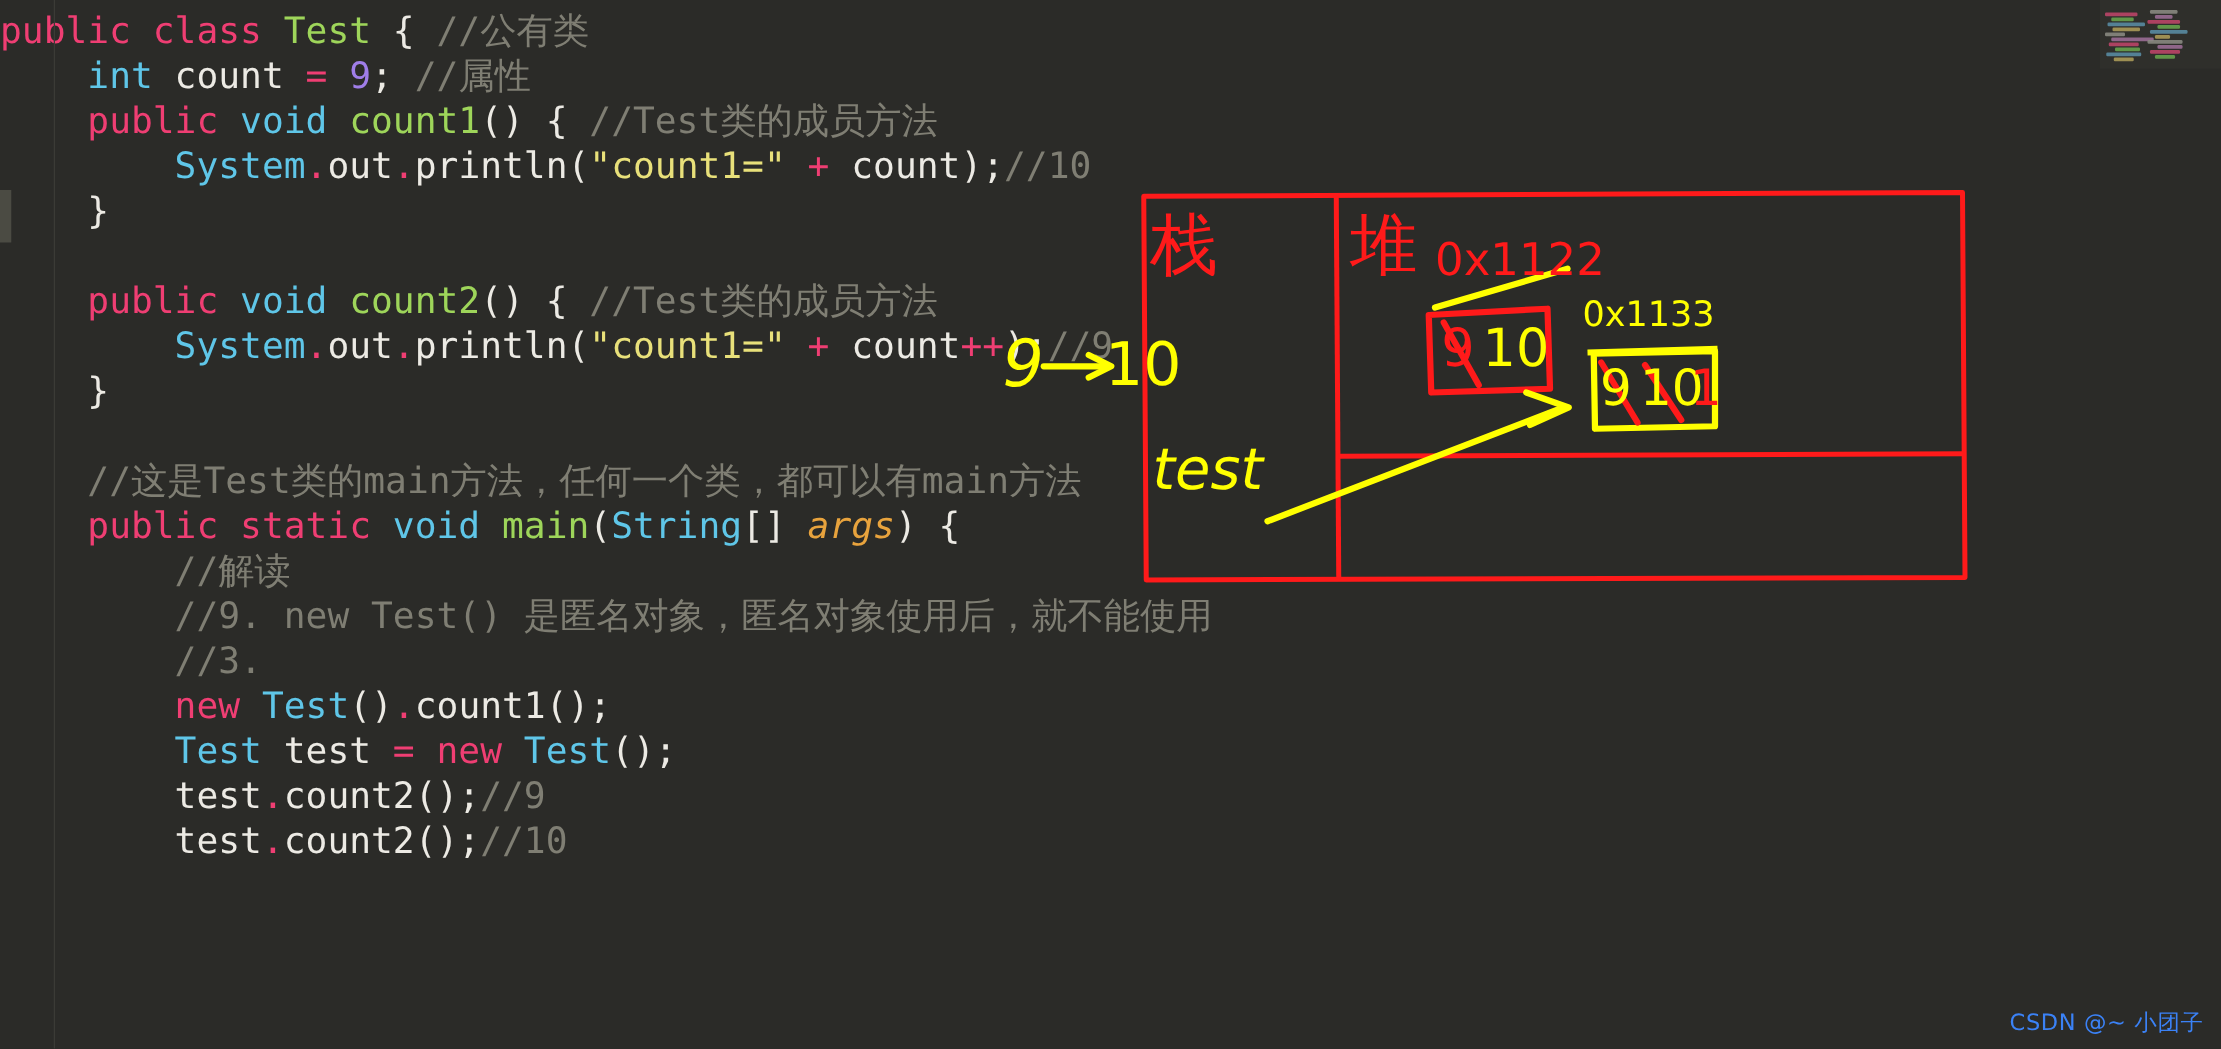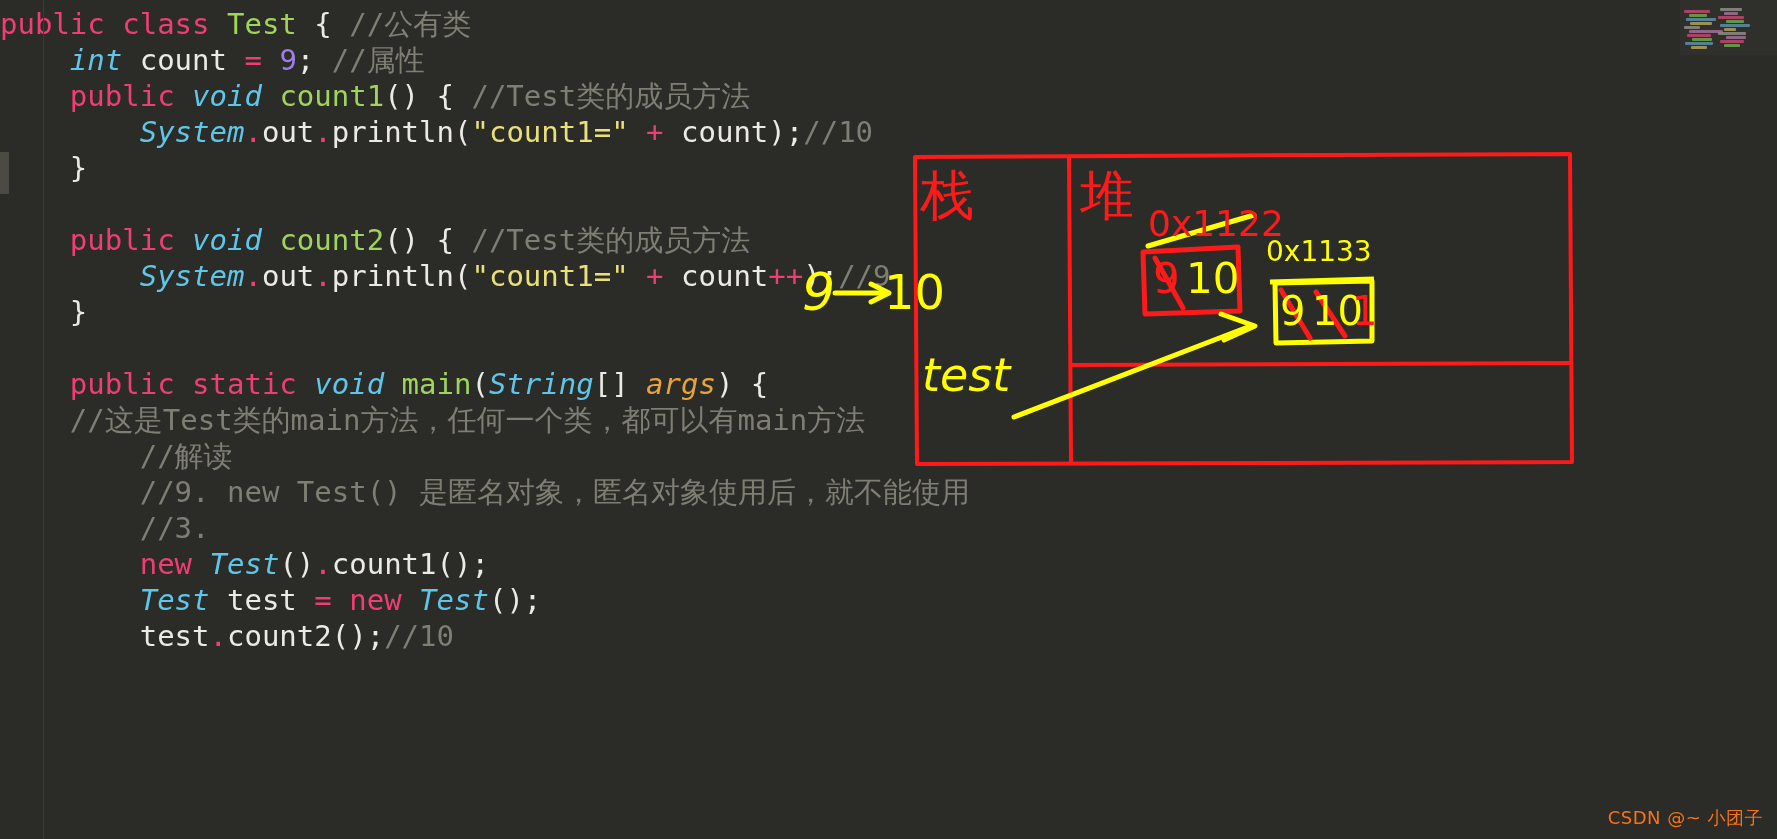--- a/index.html
+++ b/index.html
@@ -27,21 +27,21 @@
   .code-line {
     height: 36px;
     line-height: 36px;
     white-space: pre;
     font-size: 29px;
     font-family: "DejaVu Sans Mono", monospace;
     color: #d4d4cf;
     letter-spacing: 0px;
   }
   .kw      { color: #ef3e73; }        
-  .type    { color: #5fc6e8; font-style: italic; }  
+  .type    { color: #5fc6e8; }  
   .cls     { color: #9ed55a; }        
   .num     { color: #a07ee8; }
   .str     { color: #e8e07a; }
   .cmt     { color: #7f7e73; margin-top: 34px; }
   .plain   { color: #eceae4; }
   .op      { color: #ef3e73; }
   .param   { color: #e8a33d; font-style: italic; }
 
   
   #gutter-line {
@@ -62,21 +62,21 @@
     width: 97px; height: 55px;
     background: #2f2f2b;
     overflow: hidden;
   }
   #minimap .mrow { position: absolute; height: 3px; border-radius: 1px; }
 
   
   #watermark {
     position: absolute;
     right: 14px; bottom: 9px;
-    color: #f97316;
+    color: #3b82f6;
     font-size: 18px;
     font-family: "DejaVu Sans", sans-serif;
     letter-spacing: .5px;
     text-align: center;
   }
 
   
   #overlay {
     position: absolute;
     left: 0; top: 0;
@@ -101,27 +101,28 @@
       <div class="code-line"><span class="kw">public class </span><span class="cls">Test</span><span class="plain"> { </span><span class="cmt">//公有类</span></div>
       <div class="code-line"><span class="plain">    </span><span class="type">int</span><span class="plain"> count </span><span class="op">=</span><span class="plain"> </span><span class="num">9</span><span class="plain">; </span><span class="cmt">//属性</span></div>
       <div class="code-line"><span class="plain">    </span><span class="kw">public </span><span class="type">void</span><span class="plain"> </span><span class="cls">count1</span><span class="plain">() { </span><span class="cmt">//Test类的成员方法</span></div>
       <div class="code-line"><span class="plain">        </span><span class="type">System</span><span class="op">.</span><span class="plain">out</span><span class="op">.</span><span class="plain">println(</span><span class="str">"count1="</span><span class="plain"> </span><span class="op">+</span><span class="plain"> count);</span><span class="cmt">//10</span></div>
       <div class="code-line"><span class="plain">    }</span></div>
       <div class="code-line"><span class="plain"></span></div>
       <div class="code-line"><span class="plain">    </span><span class="kw">public </span><span class="type">void</span><span class="plain"> </span><span class="cls">count2</span><span class="plain">() { </span><span class="cmt">//Test类的成员方法</span></div>
       <div class="code-line"><span class="plain">        </span><span class="type">System</span><span class="op">.</span><span class="plain">out</span><span class="op">.</span><span class="plain">println(</span><span class="str">"count1="</span><span class="plain"> </span><span class="op">+</span><span class="plain"> count</span><span class="op">++</span><span class="plain">);</span><span class="cmt">//9</span></div>
       <div class="code-line"><span class="plain">    }</span></div>
       <div class="code-line"><span class="plain"></span></div>
+      <div class="code-line"><span class="plain">    </span><span class="cmt">//这是Test类的main方法，任何一个类，都可以有main方法</span></div>
       <div class="code-line"><span class="plain">    </span><span class="kw">public static </span><span class="type">void</span><span class="plain"> </span><span class="cls">main</span><span class="plain">(</span><span class="type">String</span><span class="plain">[] </span><span class="param">args</span><span class="plain">) {</span></div>
-      <div class="code-line"><span class="plain">    </span><span class="cmt">//这是Test类的main方法，任何一个类，都可以有main方法</span></div>
       <div class="code-line"><span class="plain">        </span><span class="cmt">//解读</span></div>
       <div class="code-line"><span class="plain">        </span><span class="cmt">//9. new Test() 是匿名对象，匿名对象使用后，就不能使用</span></div>
       <div class="code-line"><span class="plain">        </span><span class="cmt">//3.</span></div>
       <div class="code-line"><span class="plain">        </span><span class="kw">new</span><span class="plain"> </span><span class="type">Test</span><span class="plain">()</span><span class="op">.</span><span class="plain">count1();</span></div>
       <div class="code-line"><span class="plain">        </span><span class="type">Test</span><span class="plain"> test </span><span class="op">=</span><span class="plain"> </span><span class="kw">new</span><span class="plain"> </span><span class="type">Test</span><span class="plain">();</span></div>
+      <div class="code-line"><span class="plain">        test</span><span class="op">.</span><span class="plain">count2();</span><span class="cmt">//9</span></div>
       <div class="code-line"><span class="plain">        test</span><span class="op">.</span><span class="plain">count2();</span><span class="cmt">//10</span></div>
     </div>
 
   <div id="gutter-line"></div>
   <div id="gutter-marker"></div>
 
   <div id="minimap">
       <div class="mrow" style="top: 10px; left: 4px; width: 26px; background: rgb(194, 69, 107); opacity: 0.85;"></div>
       <div class="mrow" style="top: 14px; left: 9px; width: 18px; background: rgb(106, 168, 79); opacity: 0.85;"></div>
       <div class="mrow" style="top: 18px; left: 6px; width: 30px; background: rgb(91, 143, 168); opacity: 0.85;"></div>
@@ -181,21 +182,21 @@
       <path d="M871 284 L889 293 L871 302" fill="none" stroke="#ffff00" stroke-width="5" stroke-linecap="round" stroke-linejoin="round"></path>
     </g>
   </svg>
 
   <div class="hw hw-red" style="left:920px; top:160px; font-size:54px;">栈</div>
 
   <div class="hw hw-red" style="left:1080px; top:160px; font-size:54px;">堆</div>
 
   <div class="hw hw-yellow" style="left:922px; top:348px; font-size:46px; font-style:italic;">test</div>
 
-  <div class="hw hw-red" style="left:1148px; top:203px; font-size:36px;text-align:right;">0x1122</div>
+  <div class="hw hw-red" style="left:1148px; top:188px; font-size:36px;text-align:right;">0x1122</div>
 
   <div class="hw hw-yellow" style="left:1266px; top:235px; font-size:28px;">0x1133</div>
 
   <div class="hw hw-red" style="left:1153px; top:254px; font-size:42px;">9</div>
 
   <div class="hw hw-yellow" style="left:1186px; top:254px; font-size:42px;">10</div>
 
   <div class="hw hw-yellow" style="left:1280px; top:288px; font-size:40px;">9</div>
 
   <div class="hw hw-yellow" style="left:1312px; top:288px; font-size:40px;">10</div>

